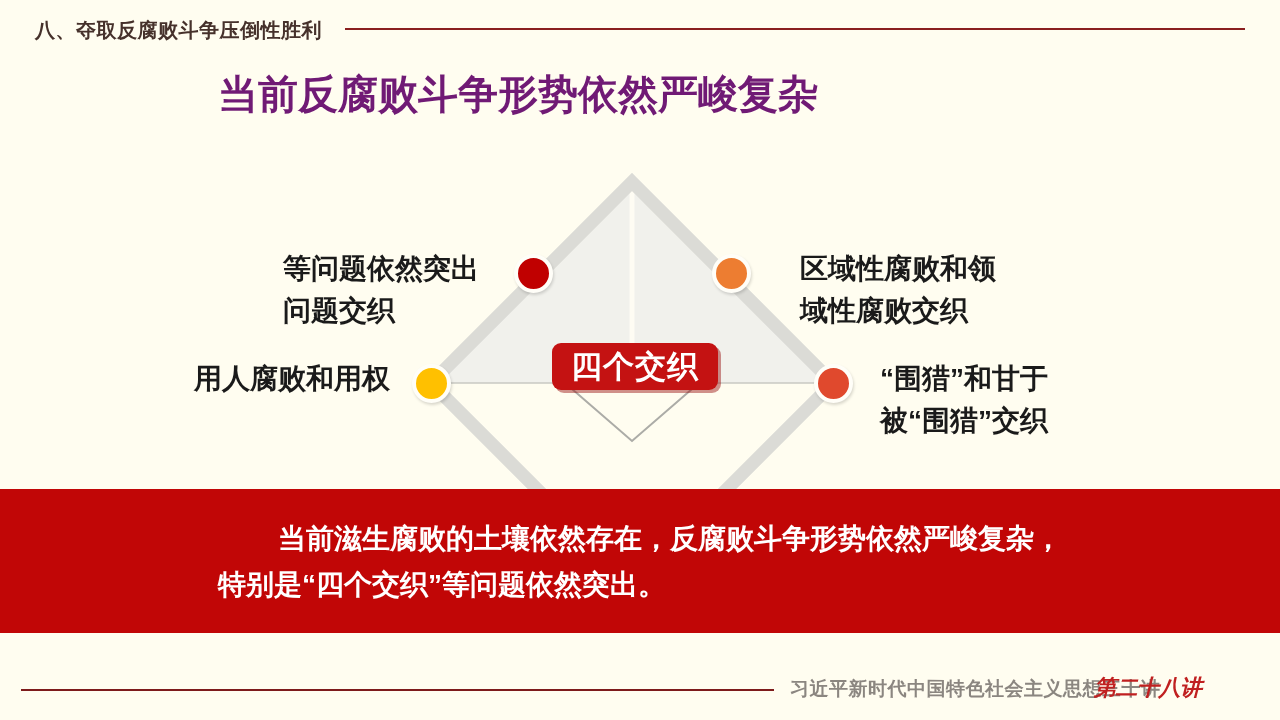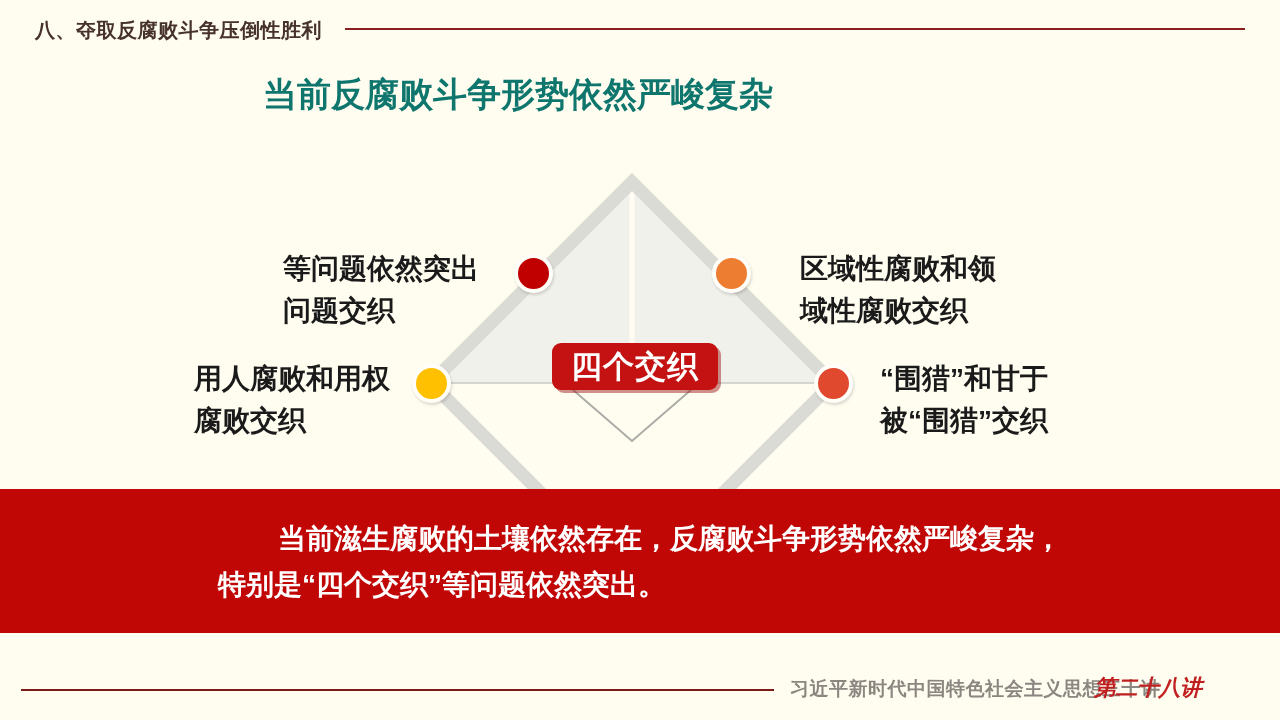--- a/index.html
+++ b/index.html
@@ -28,24 +28,24 @@
     background: #8A1F1F;
   }
 
   
   .title {
     position: absolute;
     left: 0; top: 70px;
     width: 1036px;
     margin: 0;
     text-align: center;
-    font-size: 34px;
+    font-size: 40px;
     line-height: 48px;
     font-weight: bold;
-    color: #0f766e;
+    color: #701a75;
   }
 
   
   .diamond {
     position: absolute;
     left: 0; top: 0;
     width: 1280px; height: 720px;
     z-index: 1;
     pointer-events: none;
   }
@@ -167,21 +167,20 @@
   <div class="item-label l1">
     <span class="ln">等问题依然突出</span>
     <span class="ln">问题交织</span>
   </div>
   <div class="item-label l2">
     <span class="ln">区域性腐败和领</span>
     <span class="ln">域性腐败交织</span>
   </div>
   <div class="item-label l3">
     <span class="ln">用人腐败和用权</span>
-    <span class="ln">腐败交织</span>
   </div>
   <div class="item-label l4">
     <span class="ln">“围猎”和甘于</span>
     <span class="ln">被“围猎”交织</span>
   </div>
 
   <div class="dot d1" style="background: rgb(192, 0, 0);"></div>
   <div class="dot d2" style="background: rgb(237, 125, 49);"></div>
   <div class="dot d3" style="background: rgb(255, 192, 0);"></div>
   <div class="dot d4" style="background: rgb(224, 73, 45);"></div>

